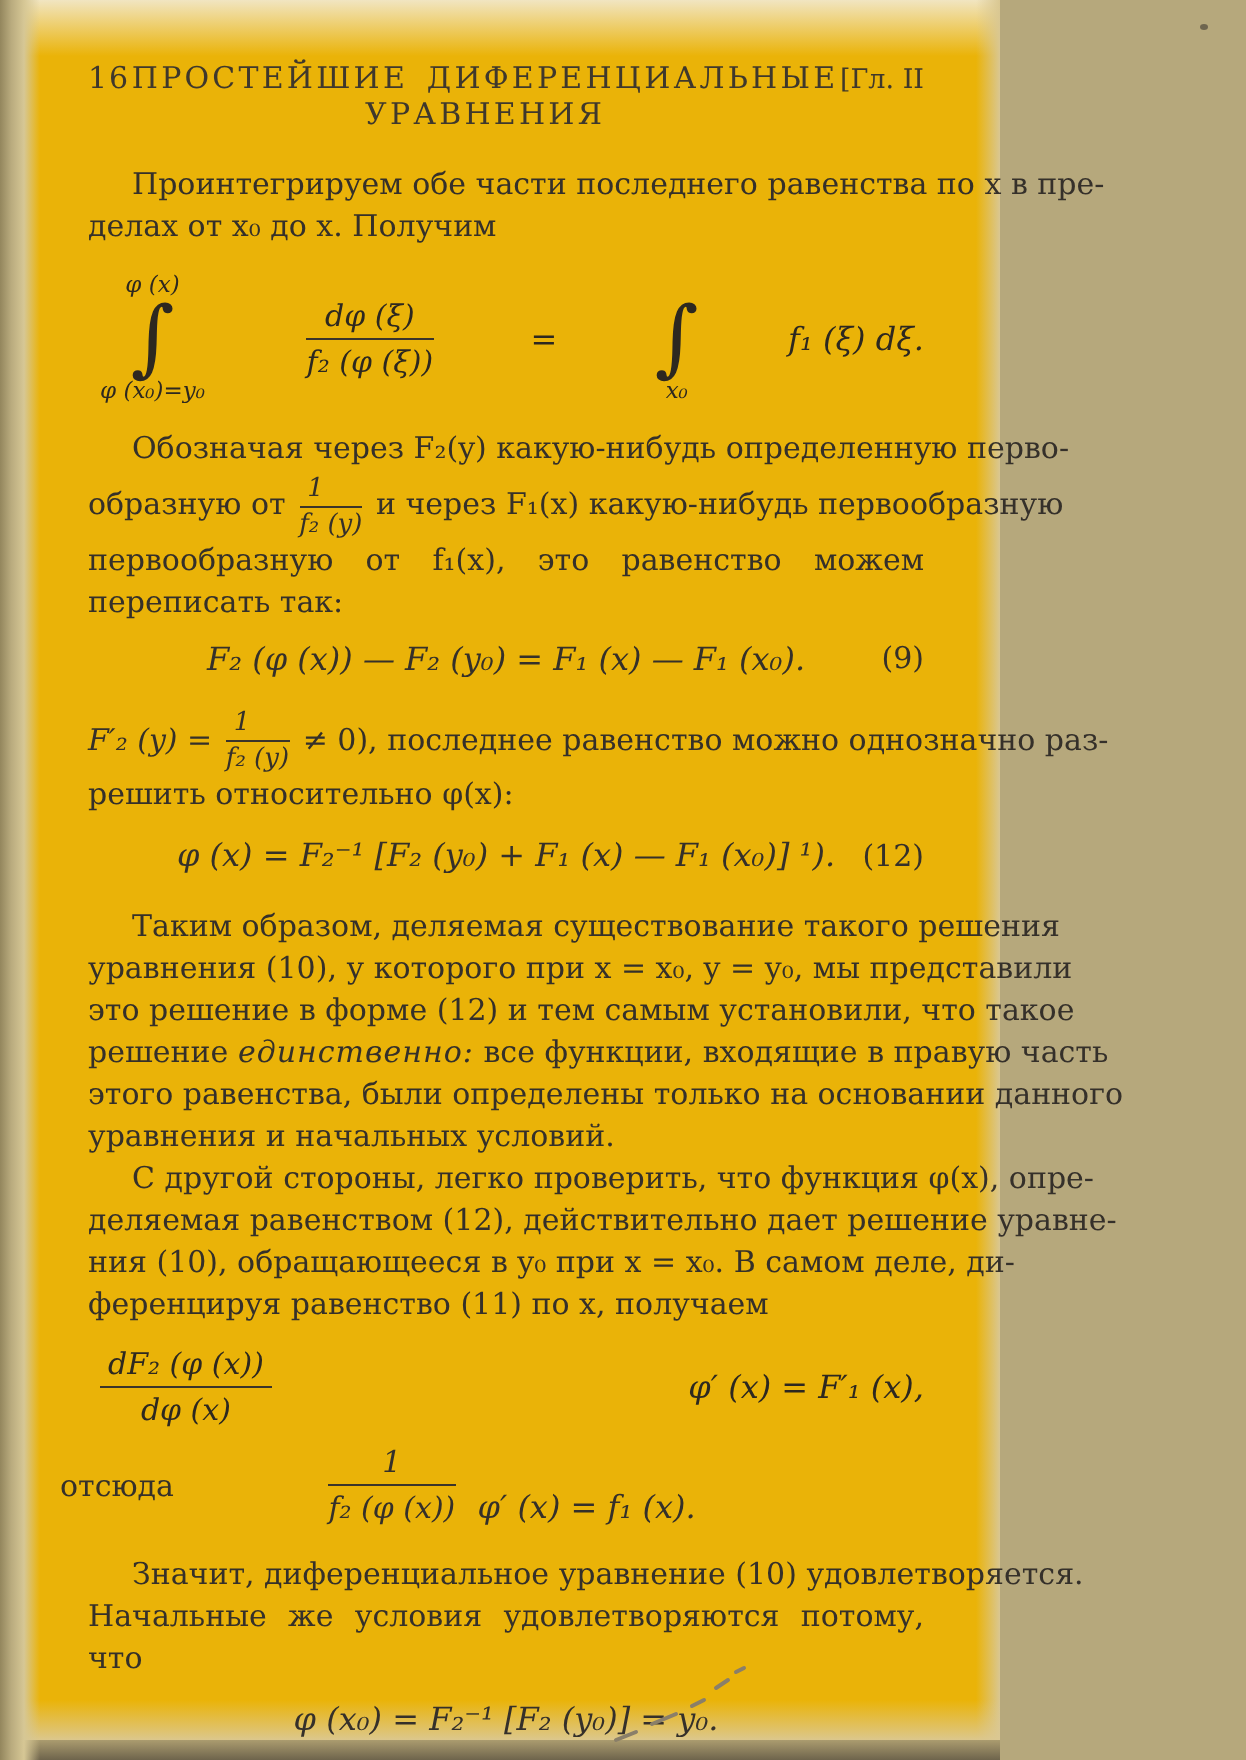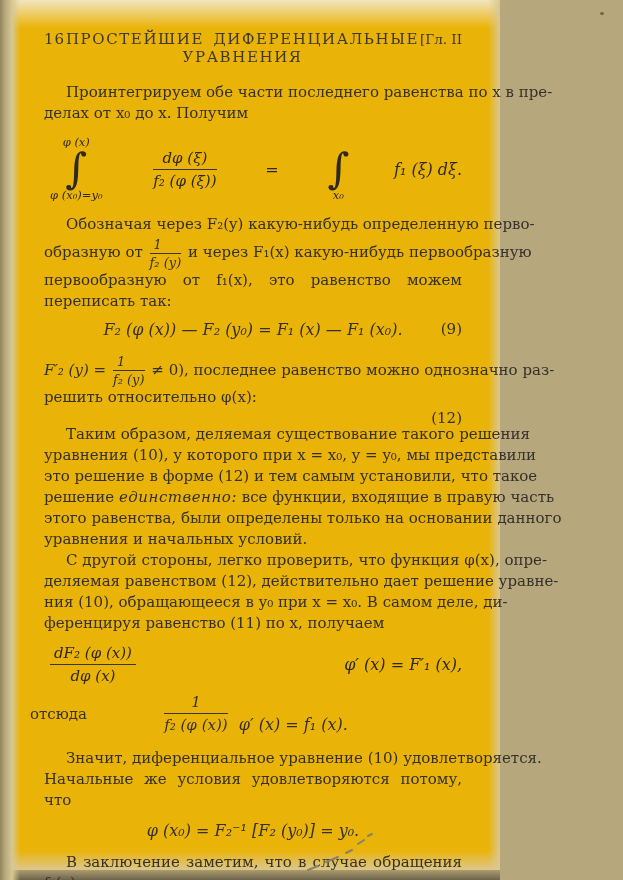--- a/index.html
+++ b/index.html
@@ -136,20 +136,21 @@
         <span class="ifrac">
           <span class="num">1</span>
           <span class="den">f₂ (y)</span>
         </span>
         <span>≠ 0), последнее равенство можно однозначно раз-</span>
       </div>
       <div class="ln last">решить относительно φ(x):</div>
     </div>
 
     <div class="eqrow mi" style="margin:10px 0 16px;">
+      <span>φ (x) = F₂⁻¹ [F₂ (y₀) + F₁ (x) — F₁ (x₀)] ¹).</span>
       <span class="eqnum">(12)</span>
     </div>
 
     <div class="para">
       <div class="ln first">Таким образом, деляемая существование такого решения</div>
       <div class="ln">уравнения (10), у которого при x = x₀, y = y₀, мы представили</div>
       <div class="ln">это решение в форме (12) и тем самым установили, что такое</div>
       <div class="ln"><span>решение </span><span class="em-it">единственно:</span><span> все функции, входящие в правую часть</span></div>
       <div class="ln">этого равенства, были определены только на основании данного</div>
       <div class="ln last">уравнения и начальных условий.</div>

